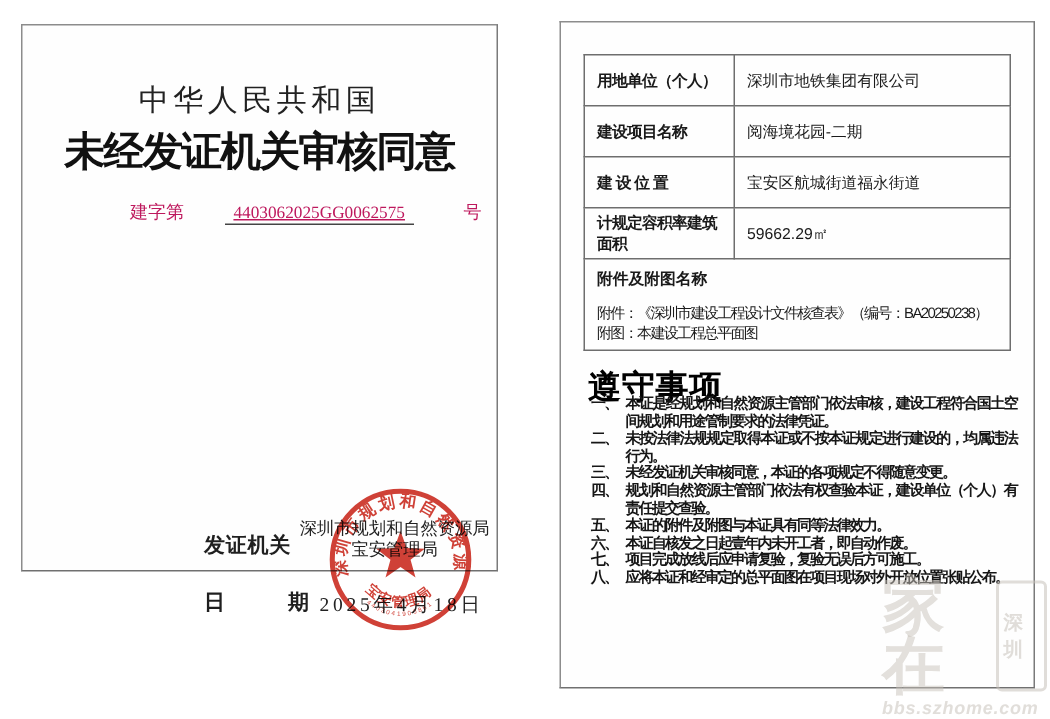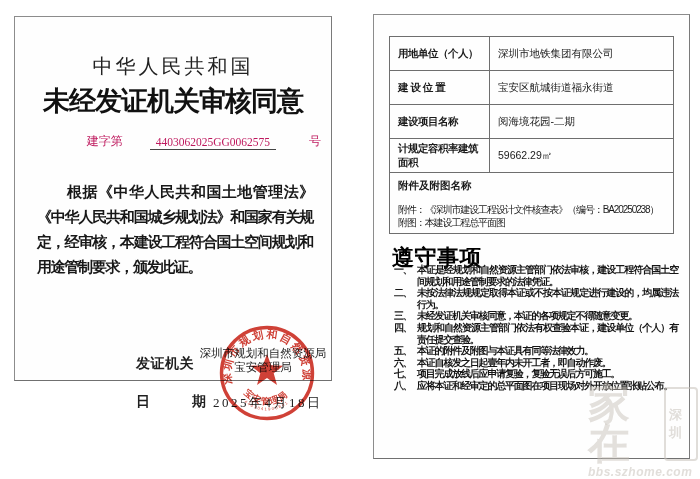--- a/index.html
+++ b/index.html
@@ -13,21 +13,21 @@
 
   
   .country { position:absolute; top:36px; left:0; right:0; text-align:center;
              font-family:"Liberation Serif", serif; font-size:20px; letter-spacing:3px; color:#222; }
   .cert-title { position:absolute; top:66px; left:0; right:0; text-align:center;
                 font-weight:bold; font-size:27px; letter-spacing:-1px; color:#111; }
   .permit-line { position:absolute; top:116px; right:10px; display:flex; align-items:flex-end;
                  font-family:"Liberation Serif", serif; font-size:12px; color:#be185d;gap:27px; }
   .permit-number { display:inline-block; min-width:122px; text-align:center;
                    border-bottom:1px solid #444; padding:0 6px 1px 6px; letter-spacing:0px;
-                   font-size:11.5px; }
+                   font-size:11.5px;text-decoration:underline; }
   .permit-suffix { margin-left:6px; }
   .left-body { position:absolute; top:162px; left:22px; right:18px;
                font-size:15px; font-weight:600; line-height:25px; letter-spacing:-1.3px;
                text-indent:2em; text-align:justify; color:#181818; }
   .issuer-label { position:absolute; left:121px; top:338px; font-weight:bold; font-size:14px; letter-spacing:0.5px; }
   .issuer-value { position:absolute; left:180px; top:329px; width:136px; text-align:center;
                   font-family:"Liberation Serif", serif; font-size:11.5px; line-height:14px; color:#222; }
   .date-label { position:absolute; left:121px; top:376px; font-weight:bold; font-size:14px; width:70px;
                 display:flex; justify-content:space-between; }
   .date-value { position:absolute; left:198px; top:377px; font-family:"Liberation Serif", serif;
@@ -72,21 +72,20 @@
 <div class="page" id="left-page">
   <div class="country">中华人民共和国</div>
   <div class="cert-title">未经发证机关审核同意</div>
 
   <div class="permit-line">
     <span>建字第</span>
     <span class="permit-number">4403062025GG0062575</span>
     <span class="permit-suffix">号</span>
   </div>
 
-  <div class="left-body">根据《中华人民共和国土地管理法》《中华人民共和国城乡规划法》和国家有关规定，经审核，本建设工程符合国土空间规划和用途管制要求，颁发此证。</div>
 
   <div class="issuer-label">发证机关</div>
   <div class="issuer-value">
     <div>深圳市规划和自然资源局</div>
     <div>宝安管理局</div>
   </div>
 
   <div class="date-label">
     <span>日</span>
     <span>期</span>
@@ -114,26 +113,26 @@
 </div>
 
 <div class="page" id="right-page">
   <table class="info-table">
     <tbody>
       <tr class="row-h">
         <td class="lbl">用地单位（个人）</td>
         <td class="val">深圳市地铁集团有限公司</td>
       </tr>
       <tr class="row-h">
+        <td class="lbl">建设项目名称</td>
+        <td class="val">阅海境花园-二期</td>
+      </tr>
+      <tr class="row-h">
         <td class="lbl">建 设 位 置</td>
         <td class="val">宝安区航城街道福永街道</td>
-      </tr>
-      <tr class="row-h">
-        <td class="lbl">建设项目名称</td>
-        <td class="val">阅海境花园-二期</td>
       </tr>
       <tr class="row-h">
         <td class="lbl">计规定容积率建筑面积</td>
         <td class="val">59662.29㎡</td>
       </tr>
       <tr>
         <td class="attach-cell" colspan="2">
           <div class="attach-title">附件及附图名称</div>
           <div class="attach-line">附件：《深圳市建设工程设计文件核查表》（编号：BA20250238）</div>
           <div class="attach-line">附图：本建设工程总平面图</div>

